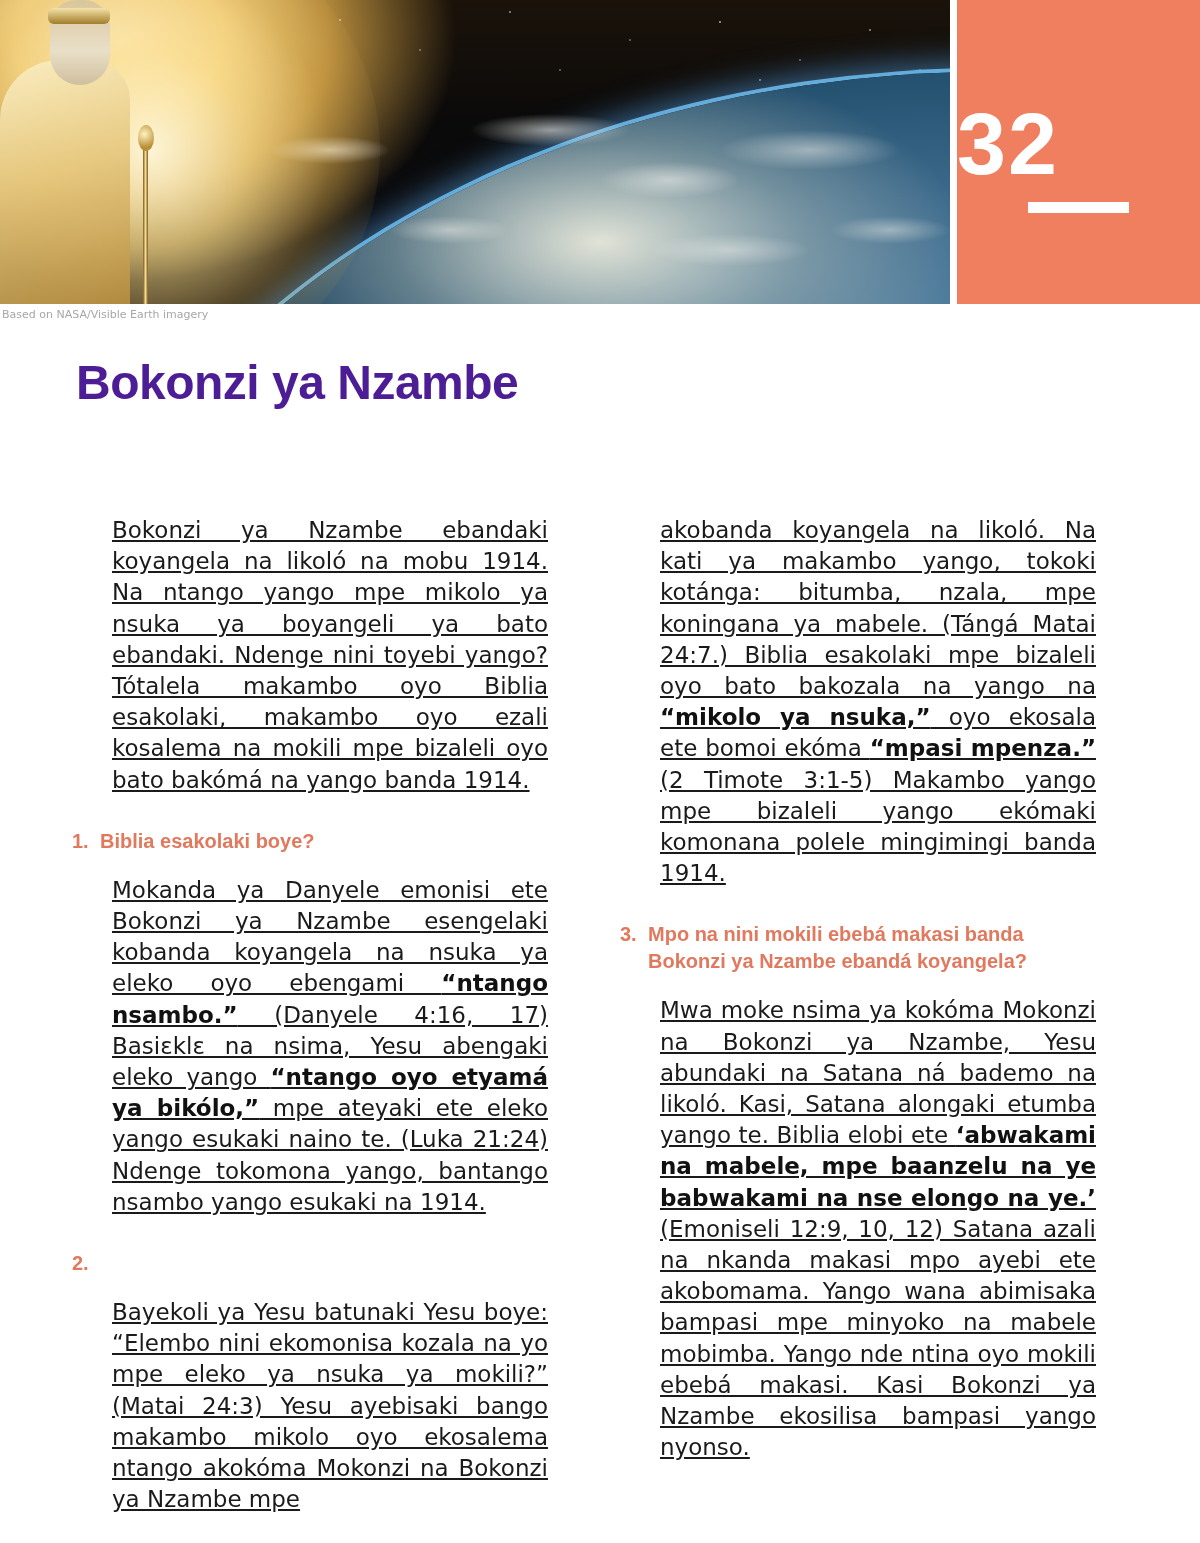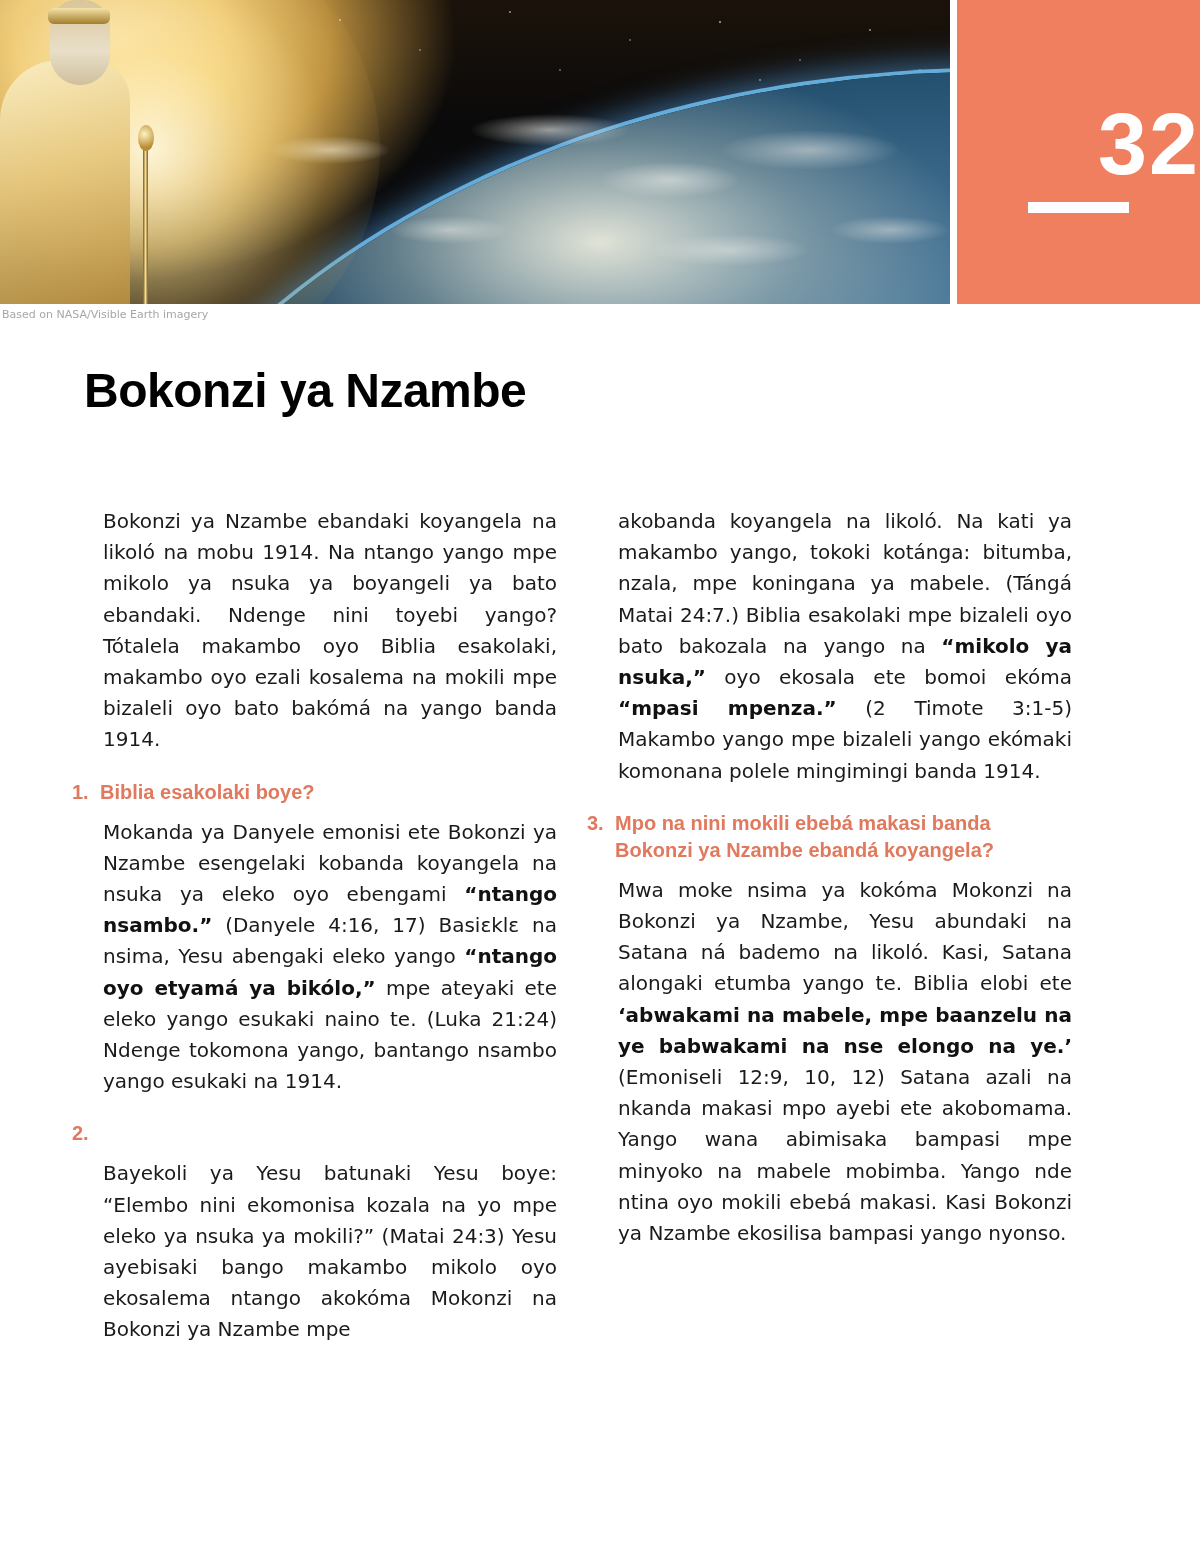--- a/index.html
+++ b/index.html
@@ -69,45 +69,45 @@
         radial-gradient(1px 1px at 620px 70px, #fff, transparent),
         radial-gradient(1px 1px at 260px 70px, #fff, transparent),
         radial-gradient(1.2px 1.2px at 460px 80px, #fff, transparent);
     }
     
     .chapter-badge {
       position: absolute; left: 957px; top: 0; width: 243px; height: 304px;
       background: #f07f60; color: #ffffff;
     }
     .chapter-number {
-      position: absolute; left: 0; right: 0; top: 100px; text-align: right;
+      position: absolute; left: 0; right: 0; top: 100px; text-align: left;
       font-family: "Liberation Sans", sans-serif; font-weight: 700; font-size: 88px; line-height: 1;
       letter-spacing: 2px;
     }
     .chapter-rule {
       position: absolute; left: 71px; top: 202px; width: 101px; height: 11px; background: #ffffff;
     }
     .credit {
       position: absolute; left: 2px; top: 308px;
       font-family: "DejaVu Sans", sans-serif; font-size: 11px; color: #a7a7a7;
     }
     
     .title {
-      position: absolute; left: 72px; top: 352px; width: 560px; margin: 12px;
+      position: absolute; left: 72px; top: 352px; width: 560px; margin: 4px;
       font-family: "Liberation Sans", sans-serif; font-weight: 700; font-size: 48px; line-height: 54px;
-      color: #000000; letter-spacing: -0.5px;
+      color: #4c1d95; letter-spacing: -0.5px;
     }
     
     .col { position: absolute; top: 503px; width: 488px; }
     .col-left { left: 72px; }
-    .col-right { left: 587px; }
+    .col-right { left: 620px; }
     .para {
-      margin: 3px; padding-left: 28px;
-      font-family: "DejaVu Sans", sans-serif; font-size: 20px; line-height: 31.2px;
-      text-align: justify; color: #1a1a1a; hyphens: manual;
+      margin: 12px; padding-left: 28px;
+      font-family: "DejaVu Sans", sans-serif; font-size: 23px; line-height: 31.2px;
+      text-align: justify; color: #1a1a1a; hyphens: manual; text-decoration: underline;
     }
     .para b { font-weight: 700; color: #111; }
     .question {
       margin: 0; display: flex;
       font-family: "Liberation Sans", sans-serif; font-weight: 700; font-size: 20px; line-height: 27px;
       color: #e0795d;
     }
     .question .num { width: 28px; flex: none; }
     .question .qtext { flex: 1; }
     .gap-q-before { height: 20px; }

